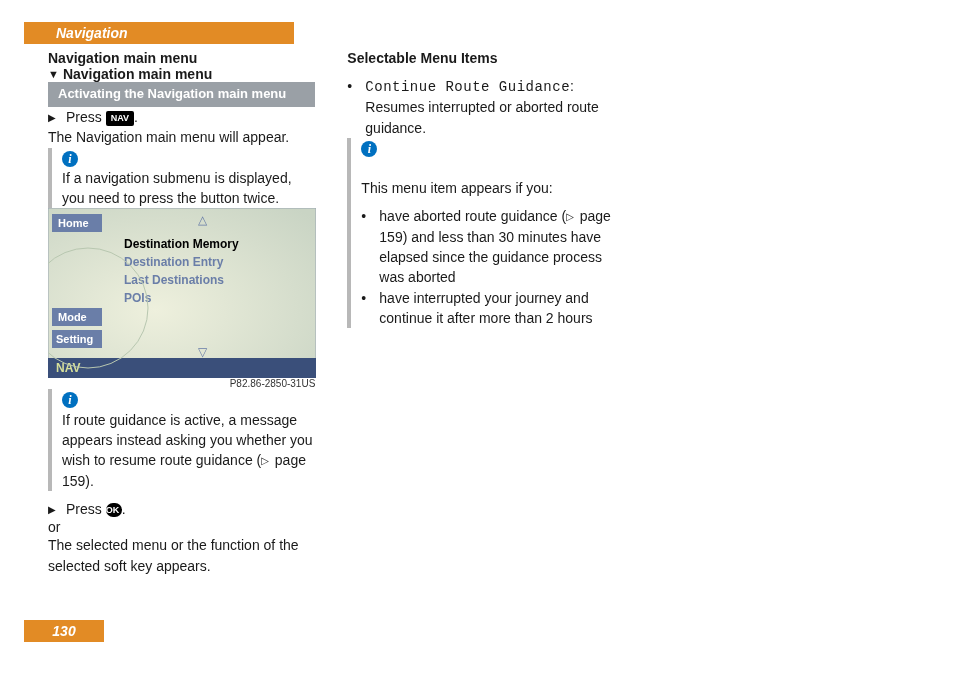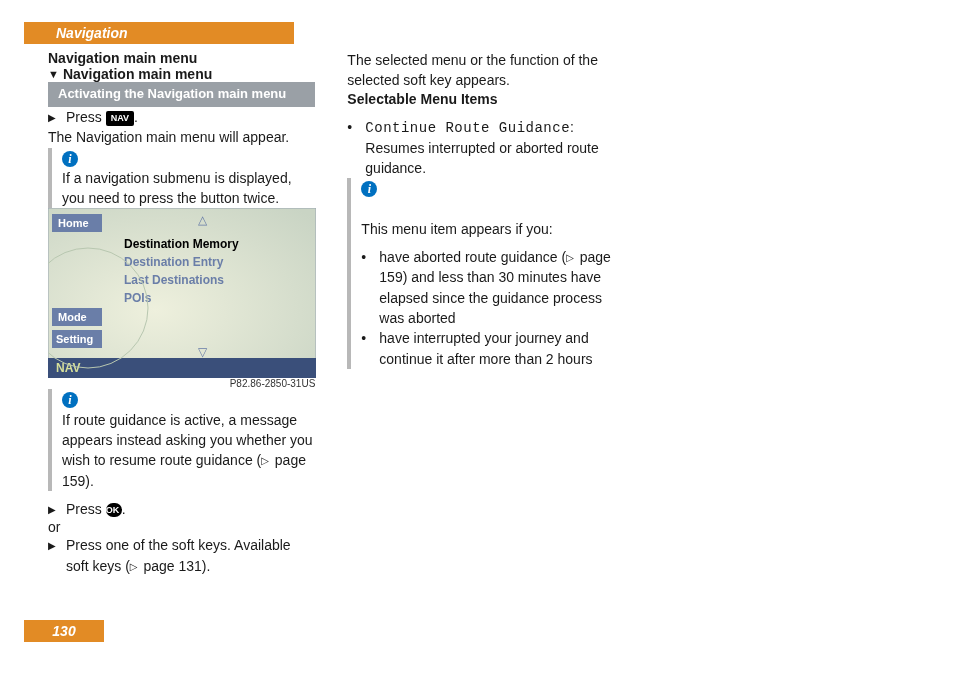--- a/index.html
+++ b/index.html
@@ -230,24 +230,20 @@
     </div>
 
 
     <div class="step">
       <span class="mk"><span class="tri-right"></span></span>
       <span class="tx"><span>Press </span><span class="btn-round">OK</span><span>.</span></span>
     </div>
 
     <div class="or-word">or</div>
 
-    <div class="step">
-      <span class="mk"><span class="tri-right"></span></span>
-      <span class="tx"><span>Press one of the soft keys. Available soft keys (</span><span class="page-xref"></span><span> page 131).</span></span>
-    </div>
     <div class="indent">The selected menu or the function of the selected soft key appears.</div>
 
     <div class="avoid">
     <p class="bold" style="margin:0 0 10px 0;">Selectable Menu Items</p>
 
     <div class="bullet">
       <span class="dot">•</span>
       <span><span class="mono">Continue Route Guidance</span><span>: Resumes interrupted or aborted route guidance.</span></span>
     </div>
 

